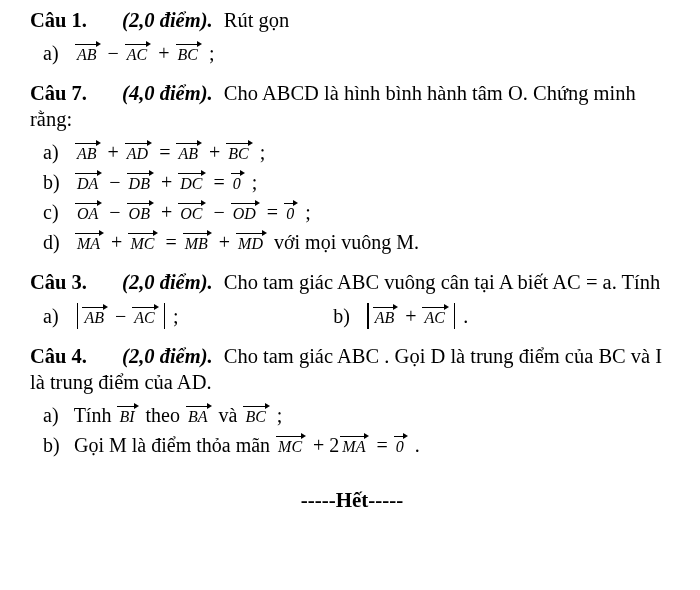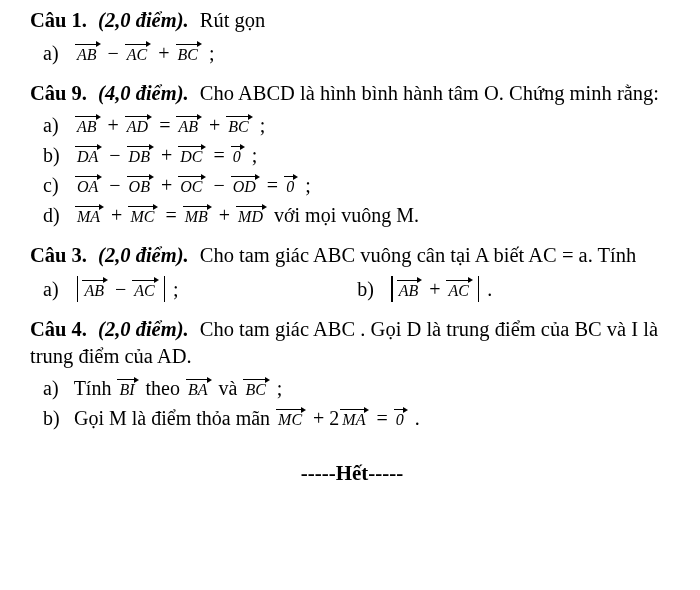--- a/index.html
+++ b/index.html
@@ -9,21 +9,21 @@
     color:#000000;
     font-family:"Liberation Serif", serif;
     overflow:hidden;
   }
   .page { padding:7px 26px 0 30px; }
 
   .q + .q { margin-top:10px; }
 
   .qhead { font-size:20.5px; line-height:1.3; }
   .qnum  { font-weight:bold; margin-right:6px; }
-  .qpts  { font-weight:bold; font-style:italic; margin-right:6px; }
+  .qpts  { font-weight:bold; font-style:italic; margin-right:6px;margin-left:24px; }
   .qtext { }
 
   .items { padding:4px 0 2px 13px; }
   .item  { font-size:20px; line-height:1.25; padding:3px 0 2px 0; white-space:nowrap; }
   .marker { display:inline-block; min-width:26px; }
   .formula { }
 
   
   .vec {
     font-style:italic;
@@ -52,21 +52,21 @@
 
   
   .abar {
     display:inline-block;
     width:1.4px; height:26px;
     background:#000;
     vertical-align:-6px;
     margin:0 3px;
   }
 
-  .row { display:flex;gap:24px; }
+  .row { display:flex; }
   .row .item:first-child { width:46%; }
 
   .cont { padding-left:27px; }
 
   .footer {
     text-align:center;
     font-weight:bold;
     font-size:21px;
     margin-top:26px;
   }
@@ -85,21 +85,21 @@
     <div class="items">
       <p class="item">
         <span class="marker">a)</span>
         <span class="formula"><span class="vec">AB</span><span class="mt"> − </span><span class="vec">AC</span><span class="mt"> + </span><span class="vec">BC</span><span class="mt"> ;</span></span>
       </p>
     </div>
   </section>
 
   <section class="q">
     <p class="qhead">
-      <span class="qnum">Câu 9.</span>
+      <span class="qnum">Câu 7.</span>
       <span class="qpts">(4,0 điểm).</span>
       <span class="qtext">Cho ABCD là hình bình hành tâm O. Chứng minh rằng:</span>
     </p>
     <div class="items">
       <p class="item">
         <span class="marker">a)</span>
         <span class="formula"><span class="vec">AB</span><span class="mt"> + </span><span class="vec">AD</span><span class="mt"> = </span><span class="vec">AB</span><span class="mt"> + </span><span class="vec">BC</span><span class="mt"> ;</span></span>
       </p>
       <p class="item">
         <span class="marker">b)</span>

